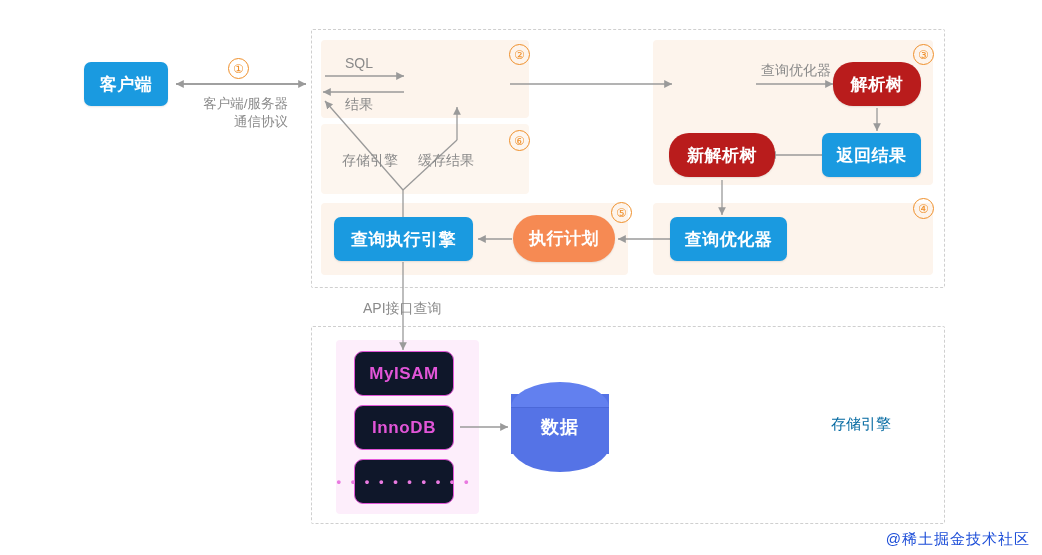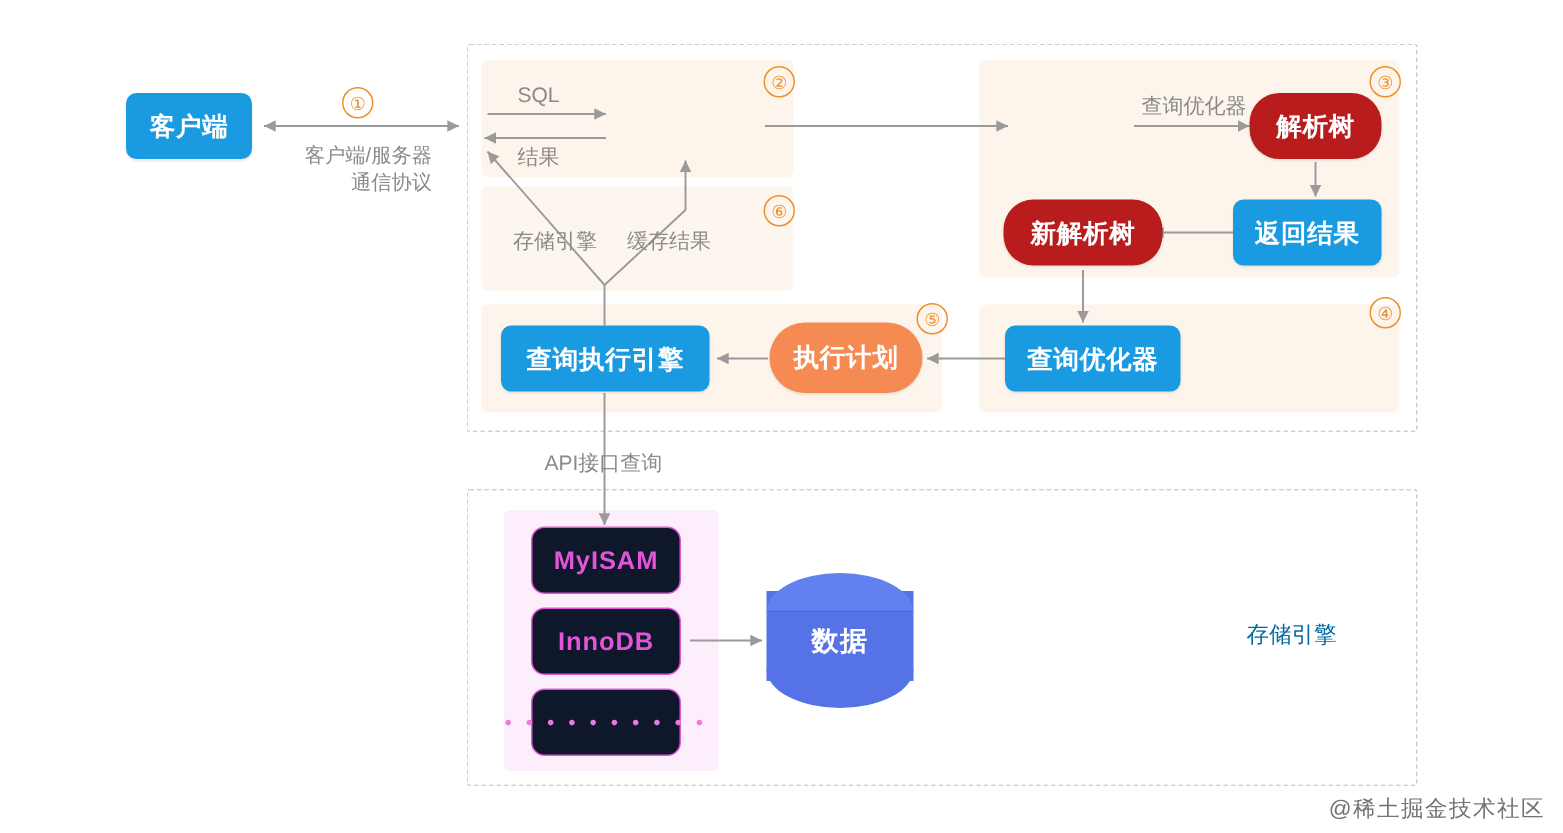--- a/index.html
+++ b/index.html
@@ -71,21 +71,21 @@
     border-radius:50%;color:#ef8f2a;font-size:12px;font-weight:400;
     display:flex;align-items:center;justify-content:center;line-height:1;
     font-family:"DejaVu Sans",sans-serif;
   }
 
   
   #wires{position:absolute;left:0;top:0;width:1042px;height:555px;pointer-events:none;}
 
   
   .watermark{
-    position:absolute;right:12px;bottom:6px;color:#737373;font-size:15px;
+    position:absolute;right:12px;bottom:6px;color:#1d4ed8;font-size:15px;
     letter-spacing:1px;white-space:nowrap;
   }
 </style>
 </head>
 <body>
 
 <div id="stage">
 
   <div class="dash-box" style="left:311px;top:29px;width:634px;height:259px;"></div>
   <div class="dash-box" style="left:311px;top:326px;width:634px;height:198px;"></div>

